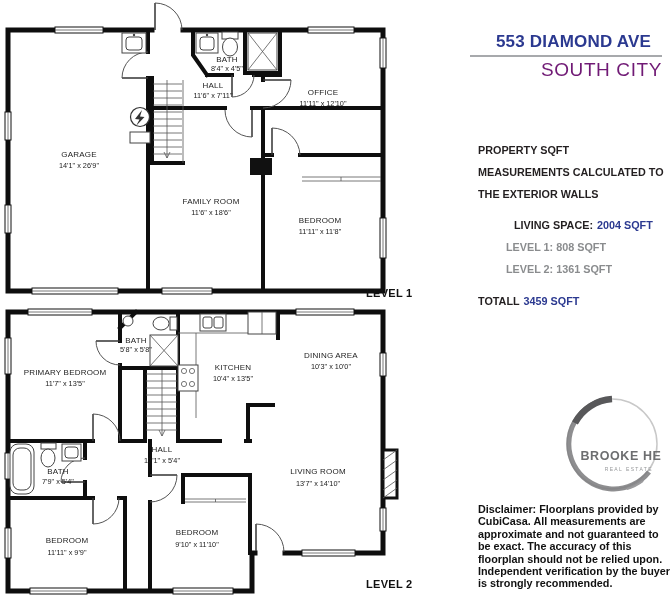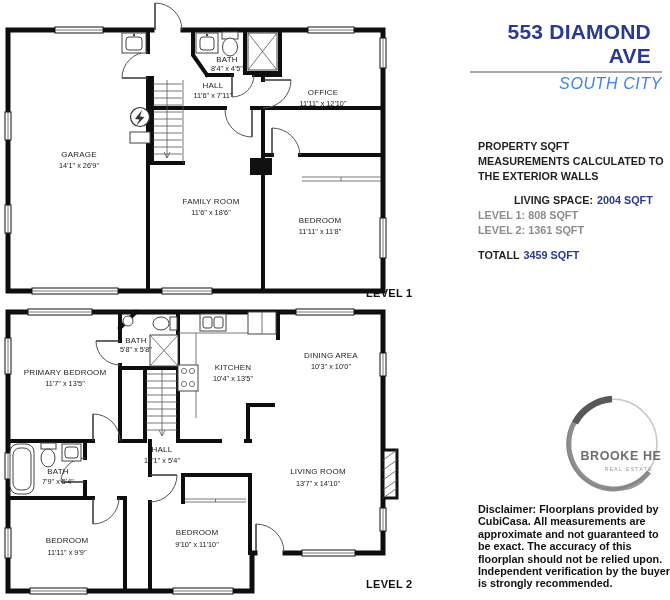--- a/index.html
+++ b/index.html
@@ -4,29 +4,29 @@
 <style>
   html,body{margin:0;padding:0;background:#fff;}
   .page{position:relative;width:670px;height:600px;background:#fff;overflow:hidden;
         font-family:"Liberation Sans",sans-serif;color:#1a1a1a;}
   .plan{position:absolute;left:0;}
   .plan text{font-family:"Liberation Sans",sans-serif;fill:#1c1c1c;}
   .rname{font-size:8px;letter-spacing:.2px;}
   .rdims{font-size:7.3px;}
   .lvl-label{position:absolute;font-size:11px;font-weight:bold;color:#111;letter-spacing:.3px;}
   .hdr{position:absolute;left:470px;top:20px;width:192px;text-align:right;}
-  .hdr .address{font-size:21px;font-weight:bold;color:#2b3990;letter-spacing:.2px;padding-right:11px;}
+  .hdr .address{font-size:17px;font-weight:bold;color:#2b3990;letter-spacing:.2px;padding-right:11px;margin-top:12px;}
   .hdr .rule{border-top:2px solid #a7a9ac;margin:3px 0 2px 0;}
-  .hdr .city{font-size:16px;color:#3b82f6;letter-spacing:.6px;font-style:italic;}
-  .meas{position:absolute;left:478px;top:139px;width:192px;font-size:10.8px;font-weight:bold;line-height:15px;}
+  .hdr .city{font-size:19px;color:#701a75;letter-spacing:.6px;}
+  .meas{position:absolute;left:478px;top:139px;width:192px;font-size:10.8px;font-weight:bold;line-height:22px;}
   .meas .m-heading{white-space:pre-line;color:#231f20;}
   .meas .m-group{margin-top:9px;}
   .meas .m-line{color:#231f20;padding-left:36px;}
   .meas .blue{color:#2b3990;margin-left:4px;}
-  .meas .m-sub{margin-left:0;color:#8a8c8e;}
+  .meas .m-sub{margin-left:28px;color:#8a8c8e;}
   .meas .m-total{margin-top:10px;color:#231f20;}
   .logo{position:absolute;left:555px;top:393px;}
   .logo text{font-family:"Liberation Sans",sans-serif;}
   .disclaimer{position:absolute;left:478px;top:503px;width:196px;font-size:10.8px;
               font-weight:bold;line-height:12.4px;color:#111;}
   .wall{stroke:#0e0e0e;fill:none;}
   .fix{stroke:#444;fill:#fff;stroke-width:1;}
   .thin{stroke:#555;stroke-width:.8;fill:none;}
   .door{stroke:#555;stroke-width:1;fill:none;}
   .leaf{stroke:#333;stroke-width:1.5;fill:none;}

